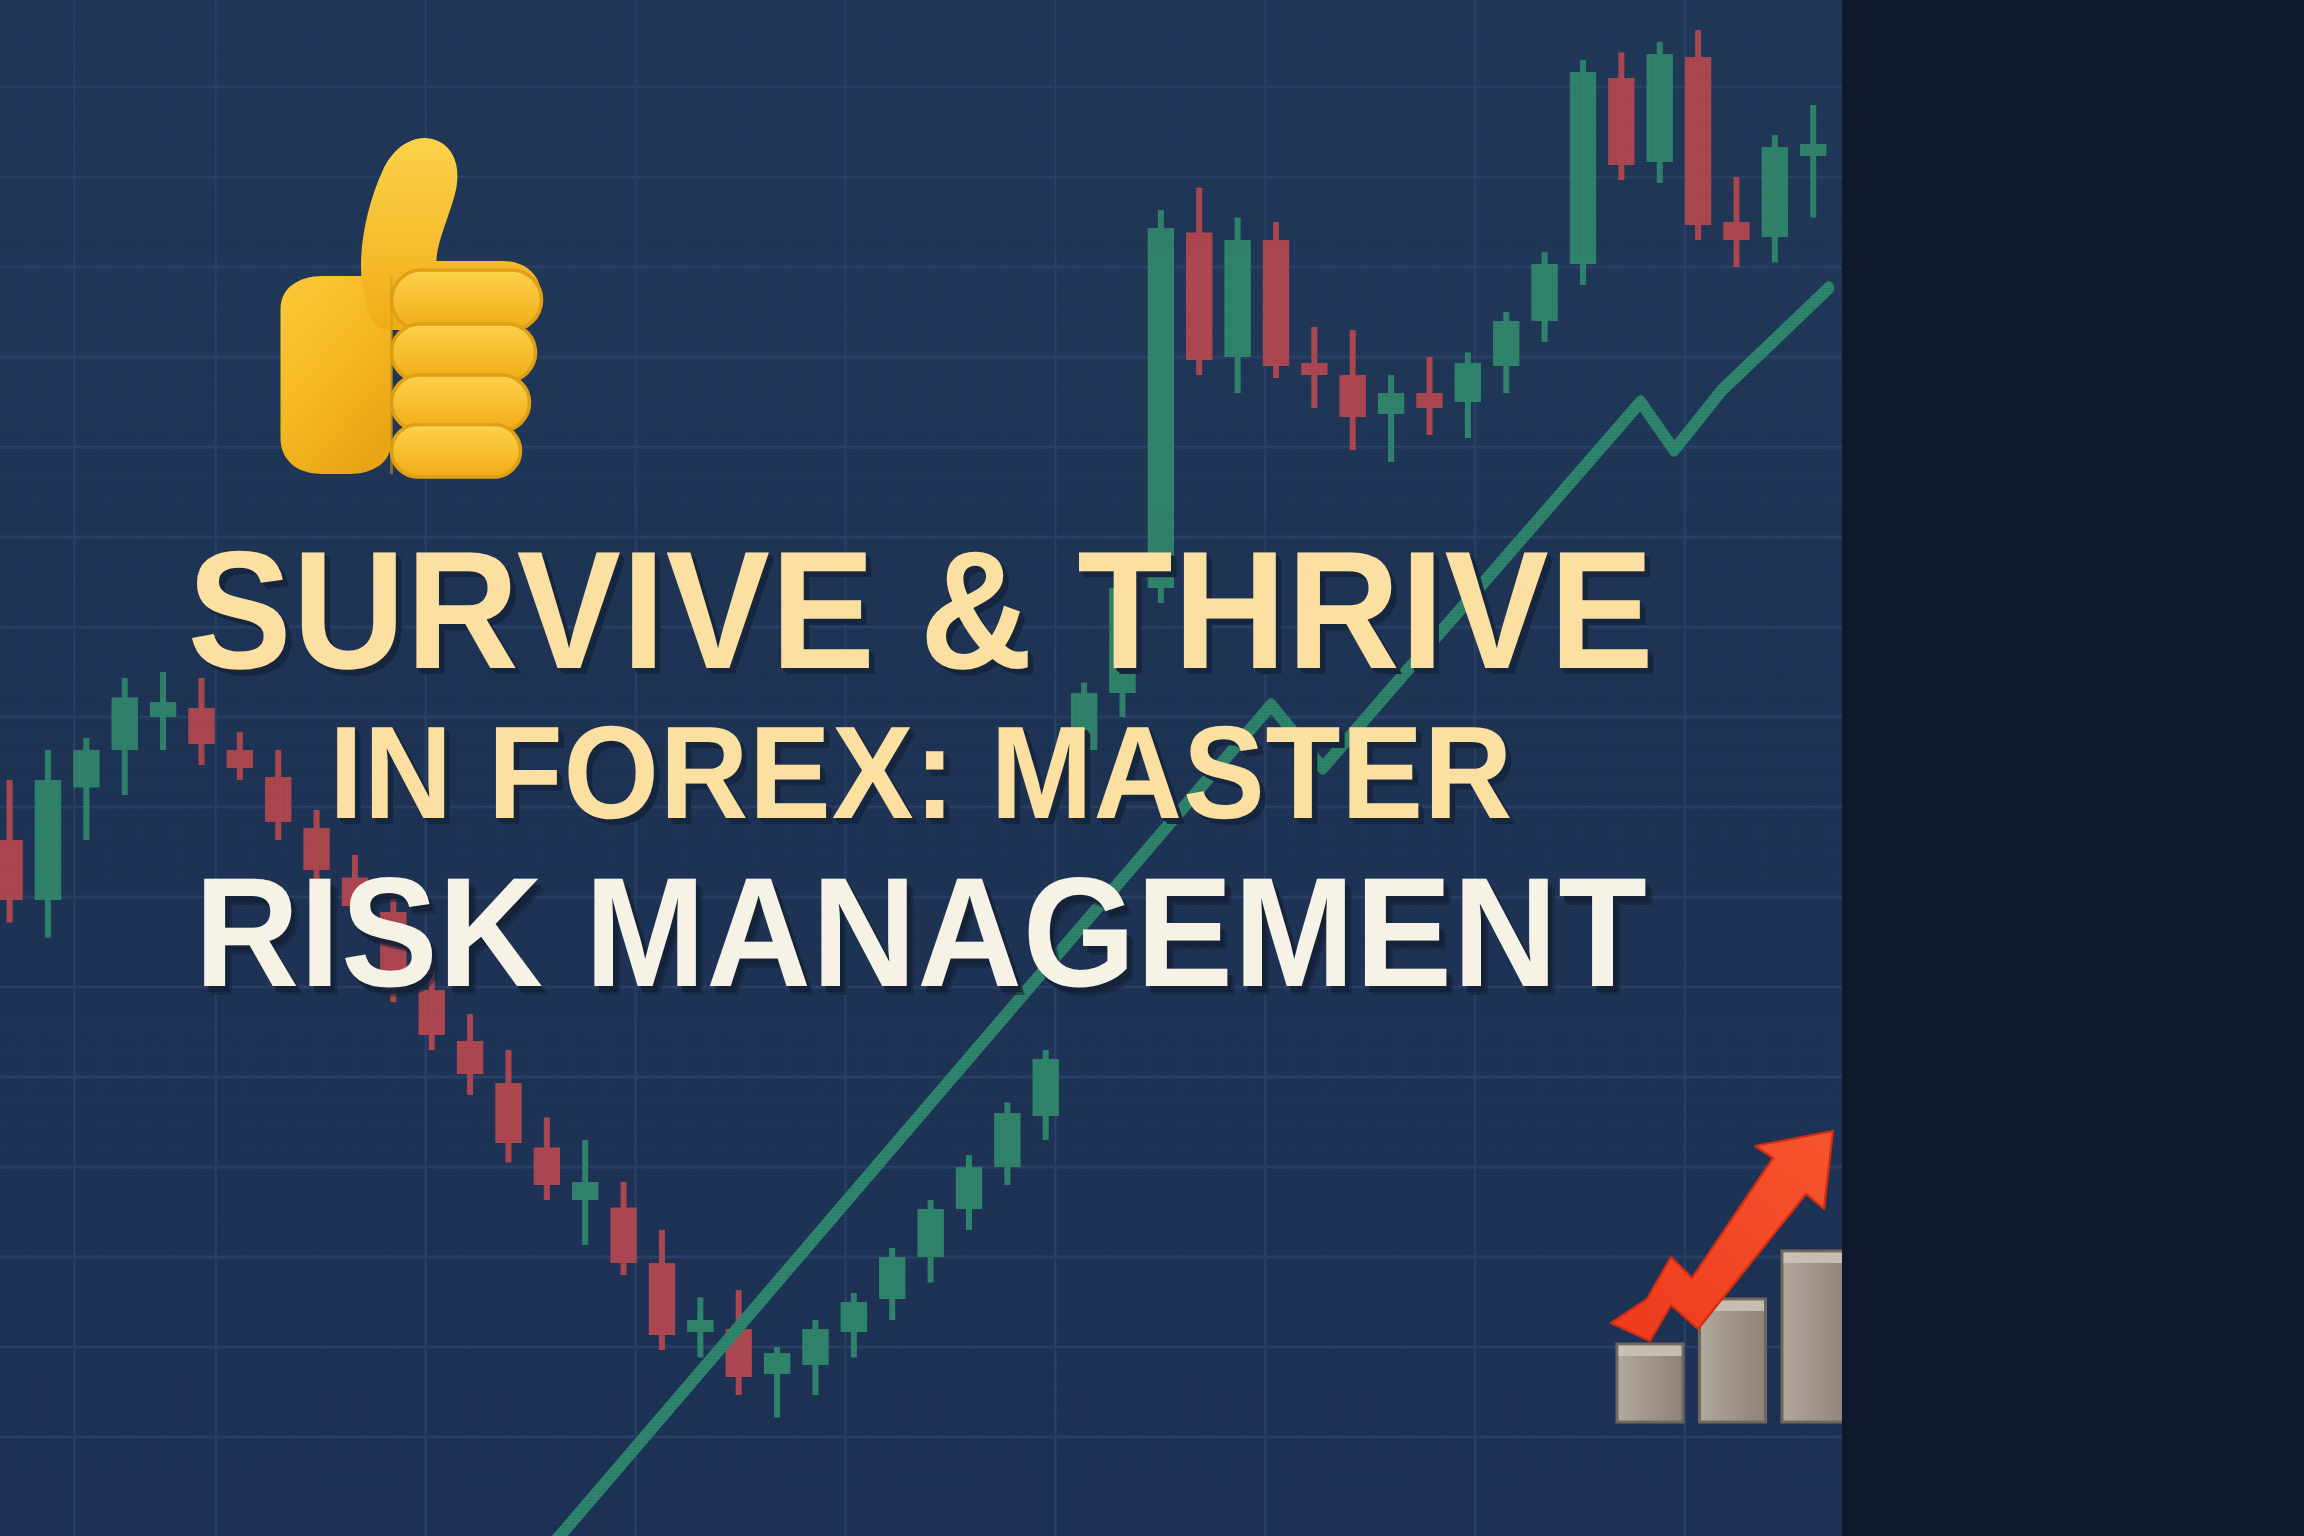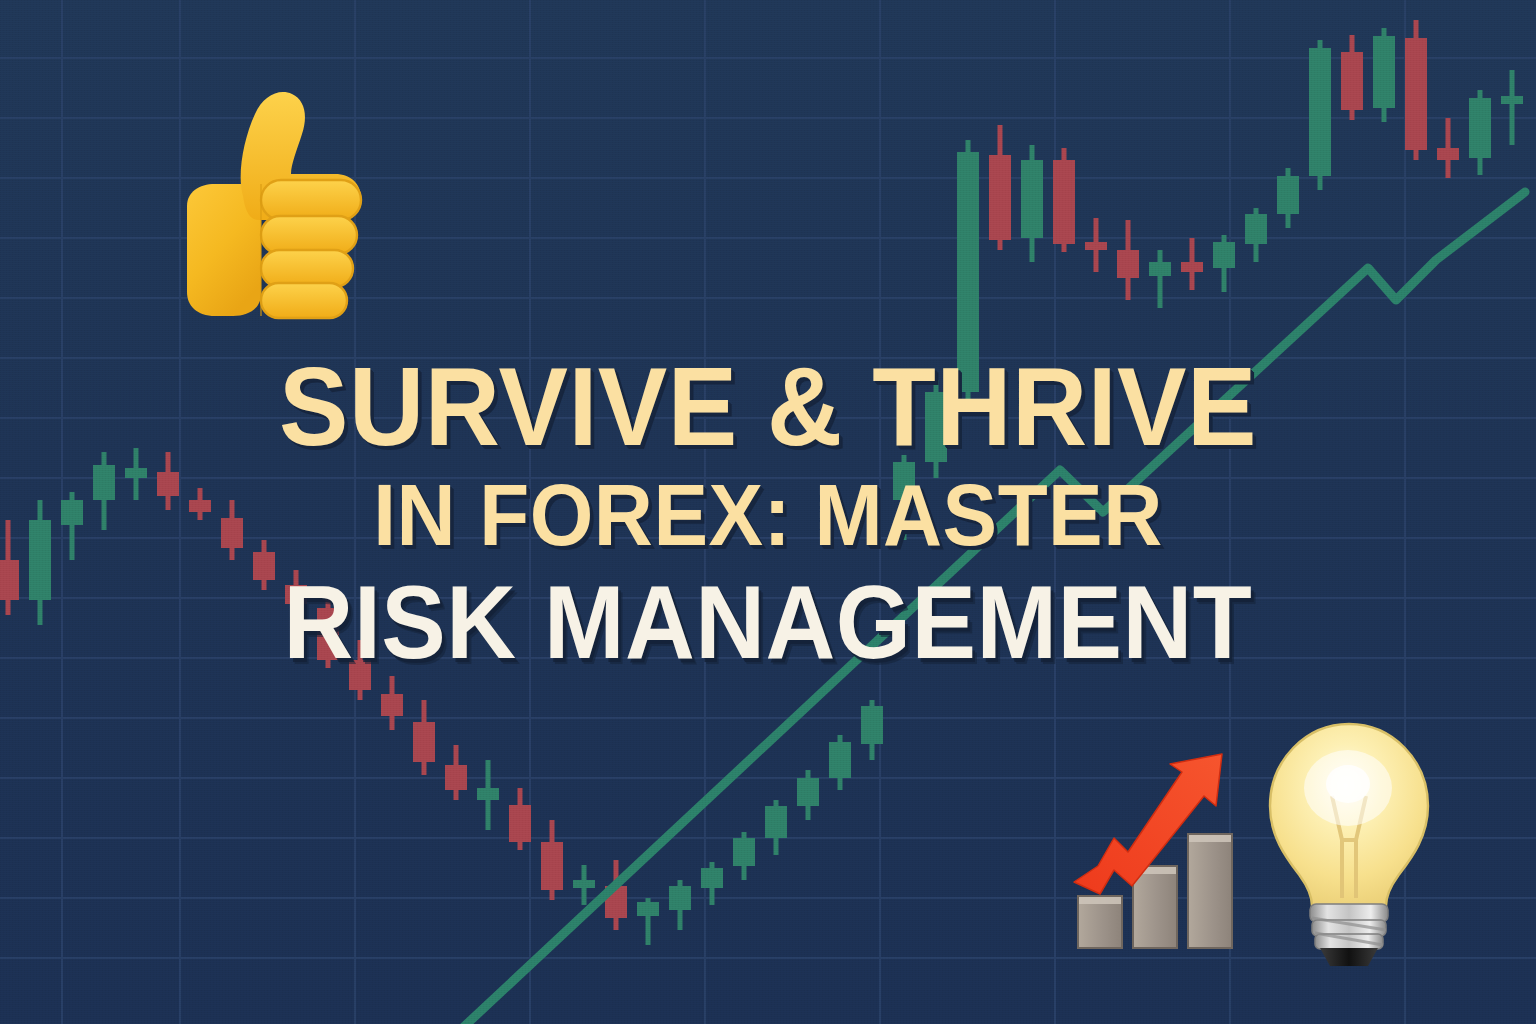--- a/index.html
+++ b/index.html
@@ -1,21 +1,21 @@
 <!DOCTYPE html>
 <html><head>
 <meta charset="utf-8">
 <style>
   html, body {
     margin: 0; padding: 0;
     background: #0e1a2b;
   }
   #stage {
     position: relative;
-    width: 1536px; height: 1024px;
+    width: 1228px; height: 1024px;
     overflow: hidden;
     background: #1f3557;
     font-family: "Liberation Sans", sans-serif;
   }
   
   #chart-bg {
     position: absolute; inset: 0;
     width: 100%; height: 100%;
     display: block;
   }

